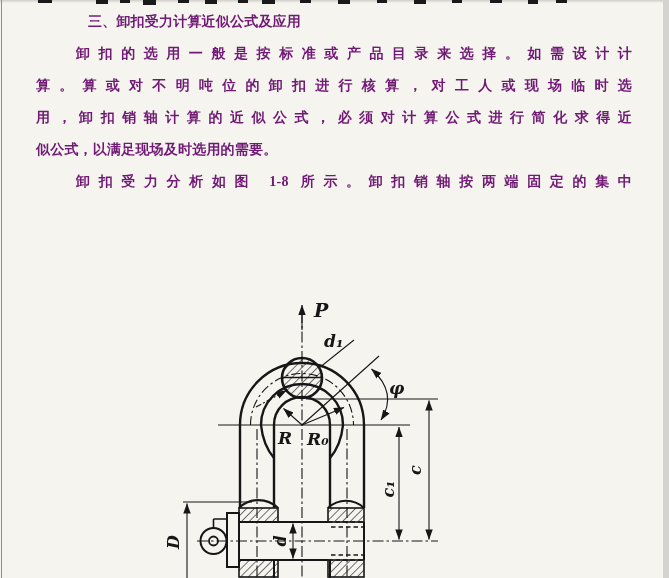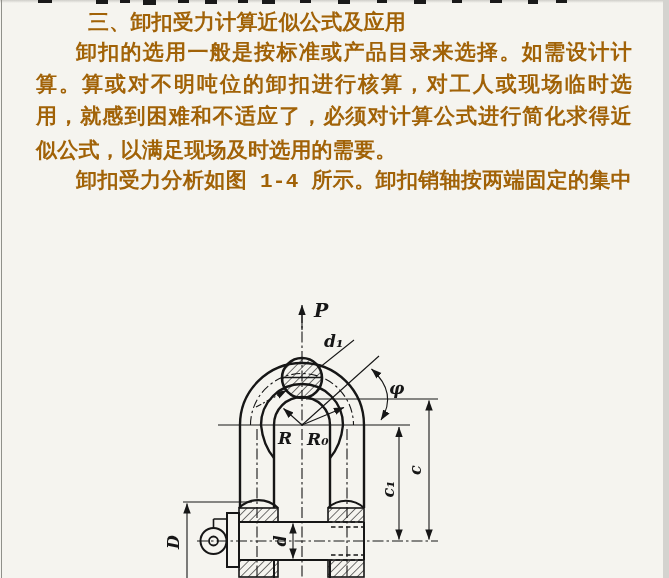--- a/index.html
+++ b/index.html
@@ -8,25 +8,25 @@
     width:669px;height:578px;
     background:#f5f4ef;
     overflow:hidden;
     font-family:"Liberation Serif","DejaVu Serif",serif;
   }
   .edge-left{position:absolute;left:1px;top:0;width:1px;height:578px;background:#90908a;}
   .edge-right{position:absolute;right:0;top:0;width:6px;height:578px;background:#d4d3cf;}
   .edge-top{position:absolute;left:0;top:0;width:669px;height:3px;background:linear-gradient(#cfcec9,rgba(245,244,239,0));}
   .textblock{
     position:absolute;left:36px;top:6px;width:596px;
-    font-size:21px;line-height:32px;font-weight:700;color:#a16207;
+    font-size:14px;line-height:32px;font-weight:700;color:#701a75;
     letter-spacing:0.2px;
   }
   .tline{height:32px;white-space:nowrap;overflow:visible;}
-  .jfull{white-space:normal;text-align:justify;text-align-last:justify;font-family:Liberation Mono, monospace;}
+  .jfull{white-space:normal;text-align:justify;text-align-last:justify;}
   .ind-head{padding-left:52px;}
   .ind-sub{padding-left:35px;}
   .ind-para{text-indent:40px;}
   .fig{position:absolute;left:0;top:0;}
   .fig text{
     font-family:"DejaVu Serif","Liberation Serif",serif;
     font-style:italic;font-weight:600;fill:#161616;
   }
 </style>
 </head>
@@ -35,23 +35,23 @@
 <div class="page">
 
   <div class="edge-top"></div>
   <div class="edge-left"></div>
   <div class="edge-right"></div>
 
   <div class="textblock">
     <div class="tline ind-head">三、卸扣受力计算近似公式及应用</div>
     <div class="tline jfull ind-para">卸扣的选用一般是按标准或产品目录来选择。如需设计计</div>
     <div class="tline jfull">算。算或对不明吨位的卸扣进行核算，对工人或现场临时选</div>
-    <div class="tline jfull">用，就感到困难和不适应了，必须对计算公式进行简化求得近</div>
+    <div class="tline jfull">用，卸扣销轴计算的近似公式，必须对计算公式进行简化求得近</div>
     <div class="tline">似公式，以满足现场及时选用的需要。</div>
-    <div class="tline jfull ind-para">卸扣受力分析如图 1-4 所示。卸扣销轴按两端固定的集中</div>
+    <div class="tline jfull ind-para">卸扣受力分析如图 1-8 所示。卸扣销轴按两端固定的集中</div>
   </div>
 
   <svg class="fig" width="669" height="578" viewBox="0 0 669 578">
     <defs>
       <pattern id="hatch" width="5.5" height="5.5" patternUnits="userSpaceOnUse" patternTransform="rotate(45)">
         <rect width="5.5" height="5.5" fill="none"></rect>
         <line x1="0" y1="0" x2="0" y2="5.5" stroke="#161616" stroke-width="1.2"></line>
       </pattern>
       <marker id="ah" viewBox="0 0 10 10" refX="9.2" refY="5" markerWidth="10" markerHeight="10" orient="auto-start-reverse">
         <path d="M0,1.6 L9.5,5 L0,8.4 Z" fill="#161616"></path>

